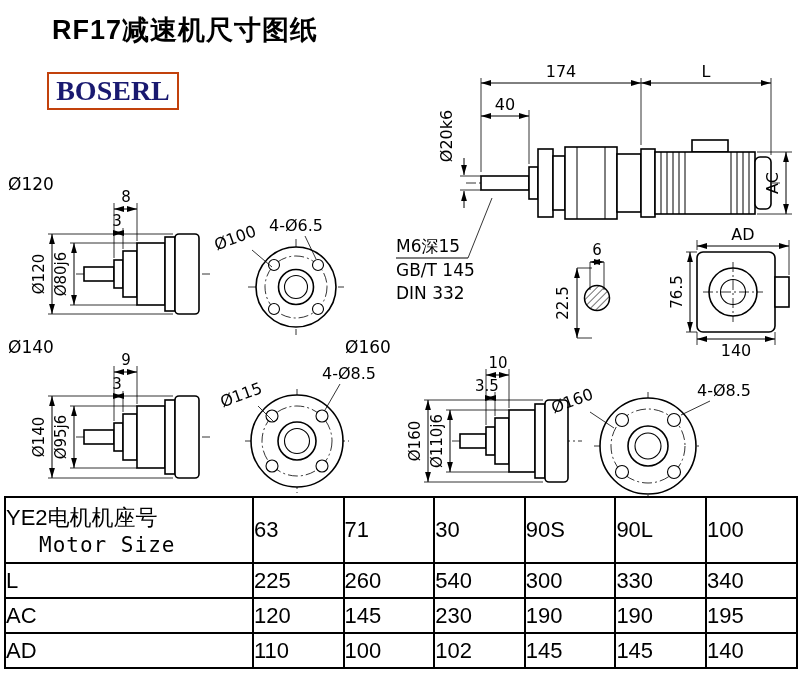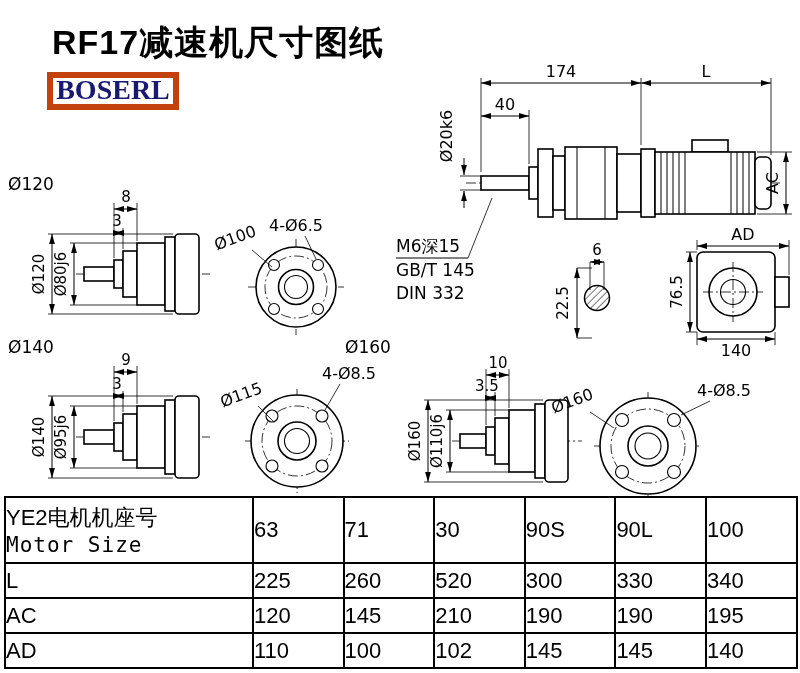--- a/index.html
+++ b/index.html
@@ -1,38 +1,38 @@
 <!DOCTYPE html>
 <html><head>
 <meta charset="utf-8">
 <style>
   html,body{margin:0;padding:0;background:#fff;}
   .page{position:relative;width:800px;height:673px;background:#fff;overflow:hidden;
         font-family:"Liberation Sans",sans-serif;color:#000;}
-  .title{position:absolute;left:52px;top:20px;font-size:34px;font-weight:700;letter-spacing:1px;}
-  .logo{position:absolute;left:47px;top:72px;width:132px;height:38px;border:6px solid #c2410c;
-        display:flex;align-items:flex-end;justify-content:center;box-sizing:border-box;background:#fff;}
+  .title{position:absolute;left:52px;top:12px;font-size:27px;font-weight:700;letter-spacing:1px;}
+  .logo{position:absolute;left:47px;top:72px;width:132px;height:38px;border:2px solid #c2410c;
+        display:flex;align-items:center;justify-content:center;box-sizing:border-box;background:#fff;}
   .logo-text{font-family:"Liberation Serif",serif;font-weight:700;font-size:28px;color:#191970;line-height:1;}
   svg{position:absolute;left:0;top:0;}
   svg text{font-family:"DejaVu Sans",sans-serif;fill:#000;}
   .d{font-size:15px;}
   .d2{font-size:16px;}
   .lb{font-size:17px;}
   .ln{stroke:#000;stroke-width:1;fill:none;}
   .ln2{stroke:#000;stroke-width:1.6;fill:#fff;}
   .ext{stroke:#000;stroke-width:0.8;fill:none;}
   .cl{stroke:#000;stroke-width:0.8;fill:none;stroke-dasharray:10 3 2 3;}
   .dim{stroke:#000;stroke-width:1;fill:none;marker-start:url(#arr);marker-end:url(#arr);}
   .dime{stroke:#000;stroke-width:1;fill:none;marker-end:url(#arr);}
   .hole{stroke:#000;stroke-width:1.1;fill:#fff;}
   .dim-table{position:absolute;left:4px;top:496px;width:792px;border-collapse:collapse;table-layout:fixed;}
   .dim-table td{border:2px solid #000;vertical-align:middle;font-size:22px;padding:0;}
   .dim-table tr.hdr td{height:64px;}
   .dim-table tr.row td{height:33px;}
-  .hen{font-family:"DejaVu Sans Mono",monospace;font-size:21px;letter-spacing:1px;}
+  .hen{font-family:"DejaVu Sans Mono",monospace;font-size:21px;letter-spacing:1px;padding-left:33px;}
   .hcn{font-size:22px;}
 </style>
 </head>
 <body>
 
 <div class="page">
 
   <div class="title">RF17减速机尺寸图纸</div>
   <div class="logo">
     <span class="logo-text">BOSERL</span>
@@ -289,30 +289,30 @@
         <td>71</td>
         <td>30</td>
         <td>90S</td>
         <td>90L</td>
         <td>100</td>
       </tr>
       <tr class="row">
         <td>L</td>
         <td>225</td>
         <td>260</td>
-        <td>520</td>
+        <td>540</td>
         <td>300</td>
         <td>330</td>
         <td>340</td>
       </tr>
       <tr class="row">
         <td>AC</td>
         <td>120</td>
         <td>145</td>
-        <td>210</td>
+        <td>230</td>
         <td>190</td>
         <td>190</td>
         <td>195</td>
       </tr>
       <tr class="row">
         <td>AD</td>
         <td>110</td>
         <td>100</td>
         <td>102</td>
         <td>145</td>

